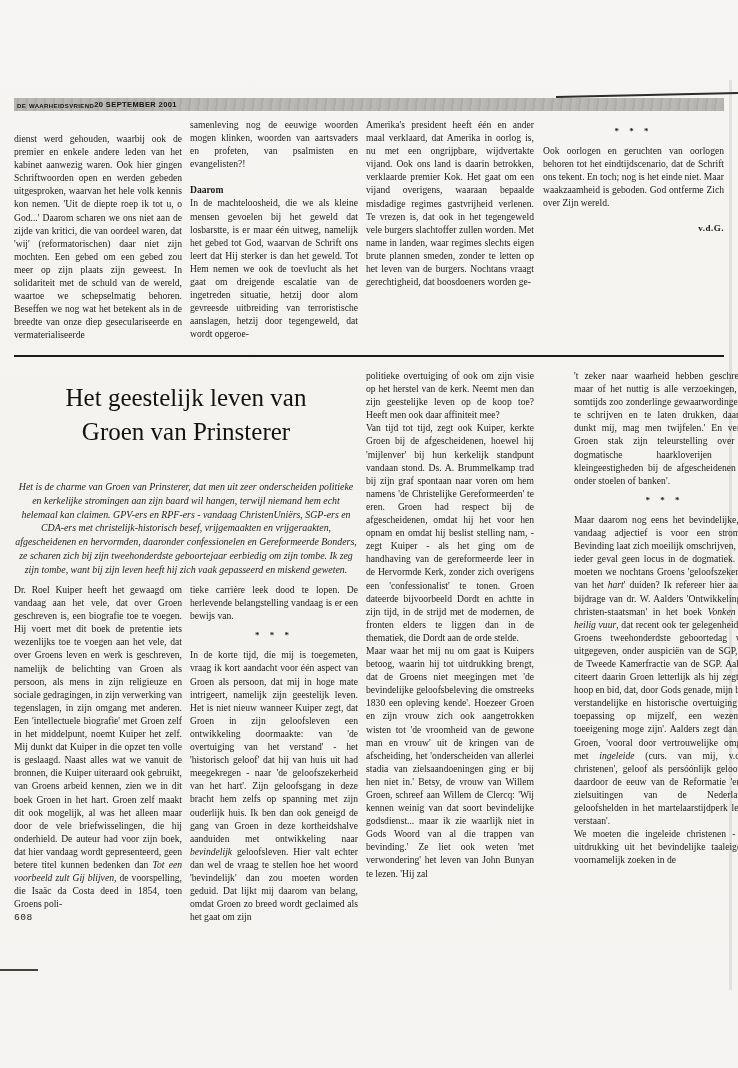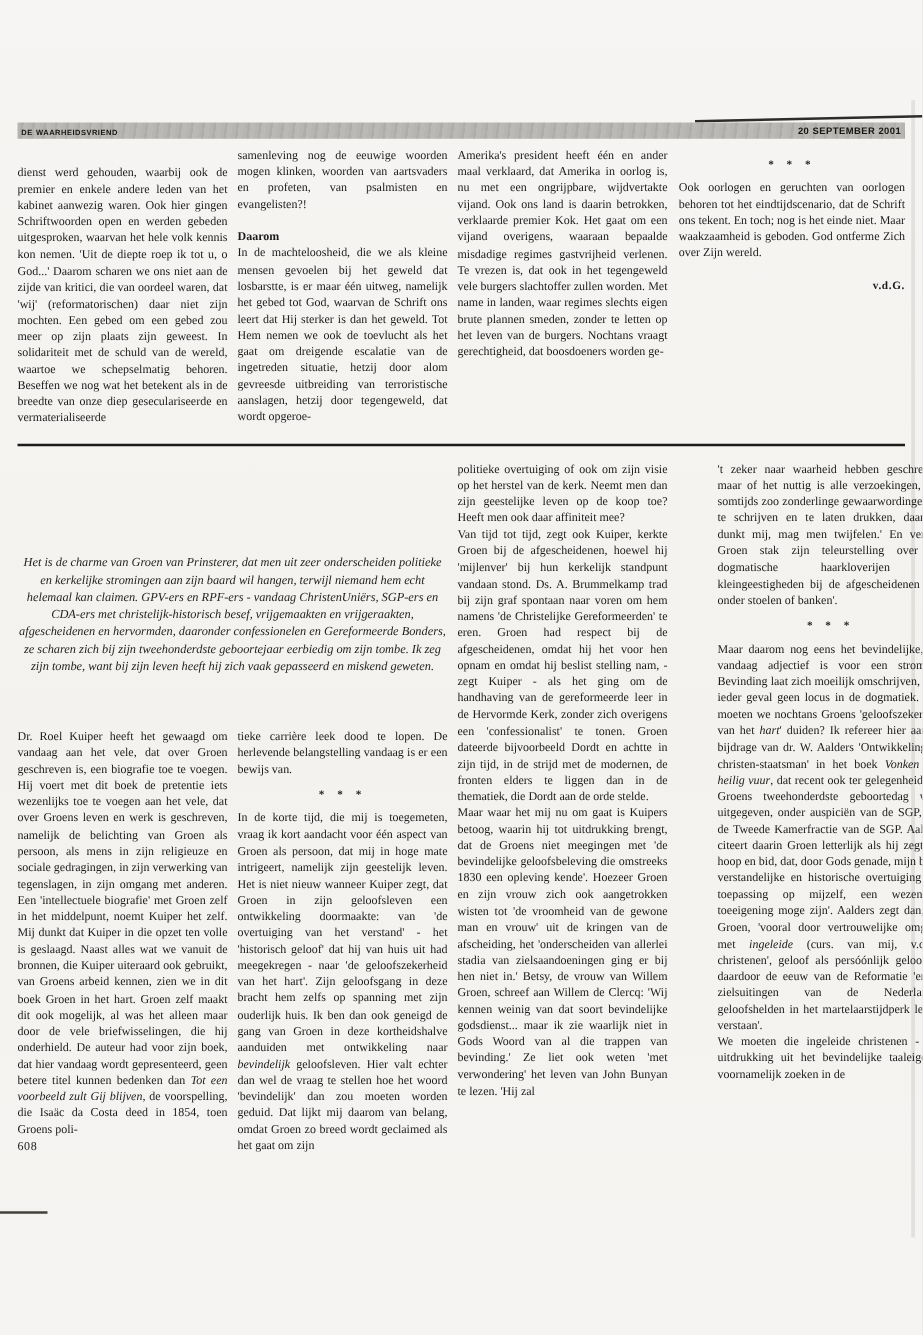--- a/index.html
+++ b/index.html
@@ -9,21 +9,21 @@
     font-family:"Liberation Serif","DejaVu Serif",serif;
     color:#1b1b1b;overflow:hidden;
   }
   
   .slant-line{position:absolute;left:556px;top:94px;width:182px;border-top:2px solid #2e2c2a;transform:rotate(-1.3deg);}
   .edge-shadow{position:absolute;left:729px;top:80px;width:3px;height:910px;background:rgba(60,60,58,0.10);}
   
   .bar{
     position:absolute;left:14px;top:98px;width:710px;height:13px;
     background:repeating-linear-gradient(97deg,#b6b5b2 0 3px,#aeadaa 3px 5px,#bab9b6 5px 9px);
-    display:flex;align-items:center;justify-content:space-between;
+    display:flex;align-items:center;justify-content:flex-start;
     padding:0 3px;box-sizing:border-box;
   }
   .bar span{
     font-family:"Liberation Sans","DejaVu Sans",sans-serif;
     font-weight:bold;font-size:8.5px;letter-spacing:.4px;color:#17150f;
     font-variant:small-caps;text-transform:lowercase;
   }
   .bar .date{text-transform:uppercase;font-size:7.5px;font-variant:normal;}
   
   .col{position:absolute;font-size:9.6px;line-height:13.1px;text-align:justify;}
@@ -35,29 +35,29 @@
   .subhead{font-weight:bold;margin-top:13px !important;}
   .stars{text-align:center;letter-spacing:4px;margin:7px 0 6px 0 !important;font-weight:bold;font-size:9px;}
   .sig{text-align:right;font-weight:bold;margin-top:12px !important;font-size:9px;letter-spacing:.5px;}
   .rule{position:absolute;left:14px;top:355px;width:710px;height:2px;background:#1c1b19;}
   
   .feature-head{position:absolute;left:14px;top:374px;width:344px;text-align:center;}
   .kicker{font-variant:small-caps;font-size:11.5px;line-height:16px;letter-spacing:.6px;color:#201e1b;}
   .kicker .q{font-style:italic;}
   .ftitle{font-size:25px;line-height:34px;margin-top:7px;color:#14120f;}
   .intro{
-    position:absolute;left:14px;top:444px;width:344px;
+    position:absolute;left:14px;top:480px;width:344px;
     font-style:italic;font-size:9.9px;line-height:13.8px;text-align:center;color:#201e1b;
   }
   .fcA{left:14px;top:583px;width:168px;}
   .fcB{left:190px;top:583px;width:168px;}
   .fcC{left:366px;top:369px;width:168px;}
   .fcD{left:574px;top:369px;width:181px;}
   .i{font-style:italic;}
-  .pageno{margin-top:1px !important;text-align:left;letter-spacing:.5px;}
+  .pageno{margin-top:1px !important;text-align:left;letter-spacing:.5px;font-family:Liberation Mono, monospace;}
   .foot-rule{position:absolute;left:0;top:969px;width:38px;height:2px;background:#43413e;}
 </style>
 </head>
 <body>
 
 <div class="page">
 
   <div class="slant-line"></div>
   <div class="edge-shadow"></div>
 
@@ -82,20 +82,24 @@
 
   <section class="col c4">
     <p class="stars">* * *</p>
     <p>Ook oorlogen en geruchten van oorlogen behoren tot het eindtijdscenario, dat de Schrift ons tekent. En toch; nog is het einde niet. Maar waakzaamheid is geboden. God ontferme Zich over Zijn wereld.</p>
     <p class="sig">v.d.G.</p>
   </section>
 
   <div class="rule"></div>
 
   <div class="feature-head">
+    <div class="ftitle">
+      <div>Het geestelijk leven van</div>
+      <div>Groen van Prinsterer</div>
+    </div>
   </div>
 
   <div class="intro">Het is de charme van Groen van Prinsterer, dat men uit zeer onderscheiden politieke en kerkelijke stromingen aan zijn baard wil hangen, terwijl niemand hem echt helemaal kan claimen. GPV-ers en RPF-ers - vandaag ChristenUniërs, SGP-ers en CDA-ers met christelijk-historisch besef, vrijgemaakten en vrijgeraakten, afgescheidenen en hervormden, daaronder confessionelen en Gereformeerde Bonders, ze scharen zich bij zijn tweehonderdste geboortejaar eerbiedig om zijn tombe. Ik zeg zijn tombe, want bij zijn leven heeft hij zich vaak gepasseerd en miskend geweten.</div>
 
   <section class="col fcA">
     <p><span>Dr. Roel Kuiper heeft het gewaagd om vandaag aan het vele, dat over Groen geschreven is, een biografie toe te voegen. Hij voert met dit boek de pretentie iets wezenlijks toe te voegen aan het vele, dat over Groens leven en werk is geschreven, namelijk de belichting van Groen als persoon, als mens in zijn religieuze en sociale gedragingen, in zijn verwerking van tegenslagen, in zijn omgang met anderen. Een 'intellectuele biografie' met Groen zelf in het middelpunt, noemt Kuiper het zelf. Mij dunkt dat Kuiper in die opzet ten volle is geslaagd. Naast alles wat we vanuit de bronnen, die Kuiper uiteraard ook gebruikt, van Groens arbeid kennen, zien we in dit boek Groen in het hart. Groen zelf maakt dit ook mogelijk, al was het alleen maar door de vele briefwisselingen, die hij onderhield. De auteur had voor zijn boek, dat hier vandaag wordt gepresenteerd, geen betere titel kunnen bedenken dan </span><span class="i">Tot een voorbeeld zult Gij blijven</span><span>, de voorspelling, die Isaäc da Costa deed in 1854, toen Groens poli-</span></p>
     <p class="pageno">608</p>
   </section>
 
   <section class="col fcB">

